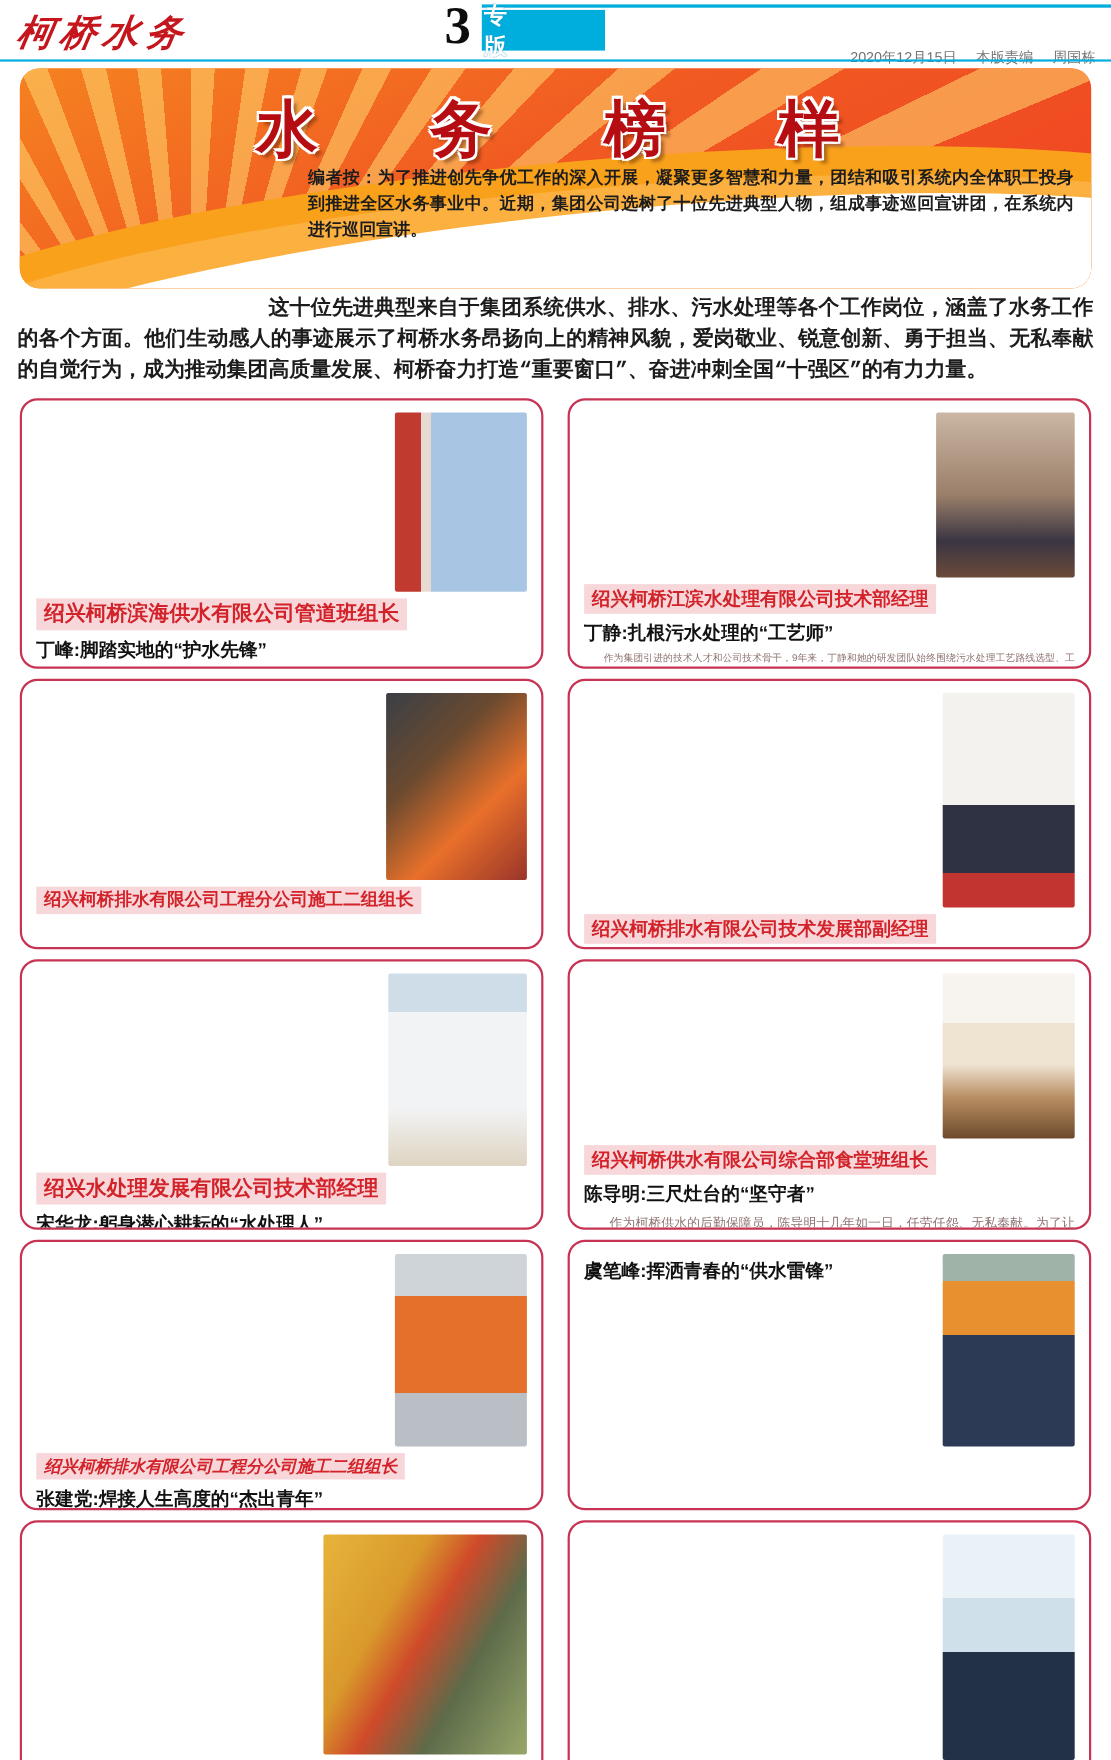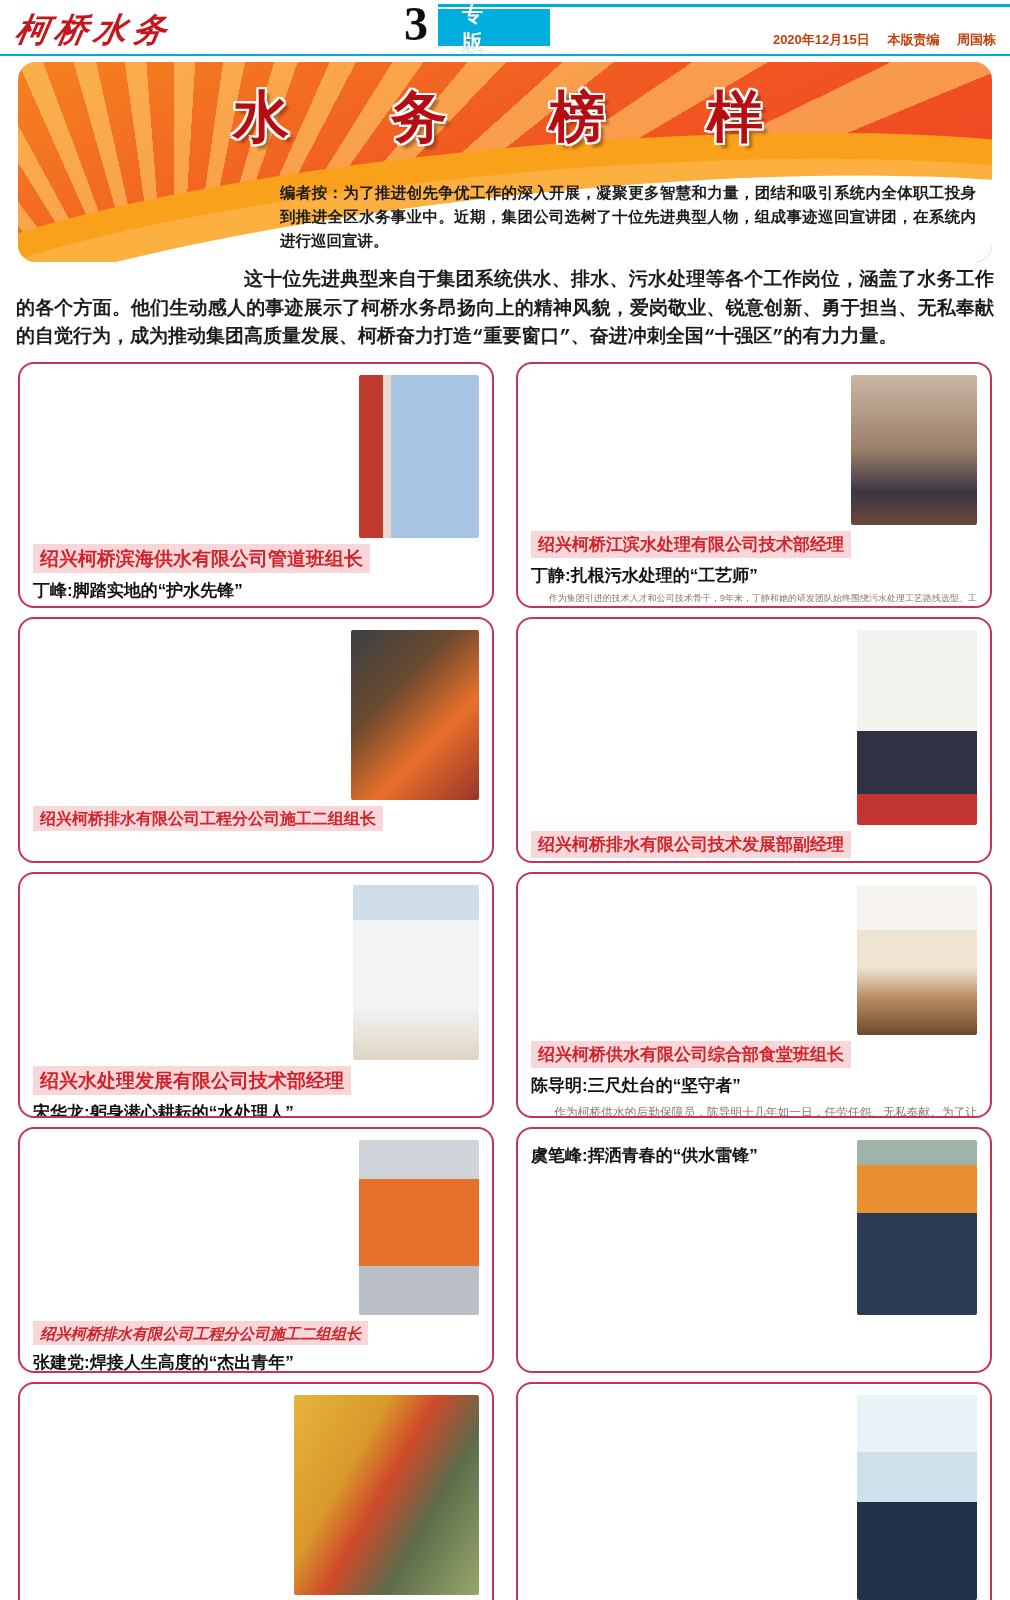--- a/index.html
+++ b/index.html
@@ -10,45 +10,45 @@
   .masthead{position:relative;height:56px;}
   .paper-name{position:absolute;left:16px;top:8px;font-family:"DejaVu Serif",serif;
 
               font-size:33px;font-weight:900;font-style:italic;color:#c5161d;
               letter-spacing:6px;transform:skewX(-10deg);}
   .page-num{position:absolute;left:404px;top:0px;font-family:"Liberation Serif",serif;
             font-size:48px;font-weight:900;color:#0d0d0d;line-height:1;}
   .edition-badge{position:absolute;left:438px;top:9px;width:112px;height:37px;
                  background:#00aedd;color:#ffffff;font-weight:900;font-size:21px;
                  display:flex;align-items:center;justify-content:center;letter-spacing:22px;
-                 padding-left:24px;box-sizing:border-box;text-shadow:0 0 1px #007fa8;}
+                 padding-left:2px;box-sizing:border-box;text-shadow:0 0 1px #007fa8;}
   .top-rule{position:absolute;left:438px;right:0;top:4px;height:3px;background:#00aedd;}
   .bottom-rule{position:absolute;left:0;right:0;bottom:0;height:2px;background:#00aedd;}
-  .dateline{position:absolute;right:14px;top:31px;font-size:13px;font-weight:700;color:#c2410c;}
+  .dateline{position:absolute;right:14px;top:43px;font-size:13px;font-weight:400;color:#737373;}
   .dateline span{margin-left:14px;}
 
   
   .banner{position:relative;height:200px;margin:6px 18px 0;border-radius:18px;overflow:hidden;
           background:linear-gradient(155deg,#f58220 0%,#f15a22 45%,#ef4123 100%);}
   .banner .rays{position:absolute;inset:0;
       background:repeating-conic-gradient(from 192deg at 16% 175%,
         rgba(255,214,110,.55) 0 3.5deg, rgba(255,120,40,0) 3.5deg 8deg);}
   .banner .band1{position:absolute;left:-12%;top:42%;width:130%;height:130%;
       border-radius:50% / 40%;background:#f9a11b;transform:rotate(-5deg);}
   .banner .band2{position:absolute;left:-12%;top:55%;width:130%;height:130%;
       border-radius:50% / 40%;background:#fbb040;transform:rotate(-5deg);}
   .banner .whitecurve{position:absolute;left:-14%;top:66%;width:134%;height:140%;
       border-radius:50% / 40%;background:#ffffff;transform:rotate(-6deg);}
   .banner-title{position:absolute;left:215px;top:18px;z-index:5;
       font-family:"Liberation Serif",serif;font-size:56px;font-weight:900;color:#b50d12;
       letter-spacing:44px;white-space:nowrap;
       text-shadow:-2px 0 #fff,2px 0 #fff,0 -2px #fff,0 2px #fff,
                   -2px -2px #fff,2px 2px #fff,2px -2px #fff,-2px 2px #fff,5px 5px 3px rgba(60,20,0,.4);}
-  .editor-note{position:absolute;z-index:6;left:262px;right:16px;top:119px;
-      font-family:Liberation Serif, serif;font-size:15.5px;line-height:1.55;color:#1c1c1c;
+  .editor-note{position:absolute;z-index:6;left:262px;right:16px;top:88px;
+      font-family:Liberation Mono, monospace;font-size:15.5px;line-height:1.55;color:#1c1c1c;
       text-align:justify;font-weight:600;}
   .editor-note .lbl{font-weight:900;}
   .editor-para2{margin:4px 16px 0;font-family:Liberation Mono, monospace;font-size:19px;
       line-height:1.5;color:#1c1c1c;text-align:justify;text-indent:12em;font-weight:600;}
 
   
   .grid{display:grid;grid-template-columns:1fr 1fr;gap:9px 22px;margin:10px 18px 0;}
   .card{height:246px;box-sizing:border-box;border:2.5px solid #c73352;border-radius:16px;
         background:#fff;padding:9px 13px 6px;overflow:hidden;}
   .card-title{display:inline-block;background:#f8d7da;color:#d2232a;font-weight:900;

